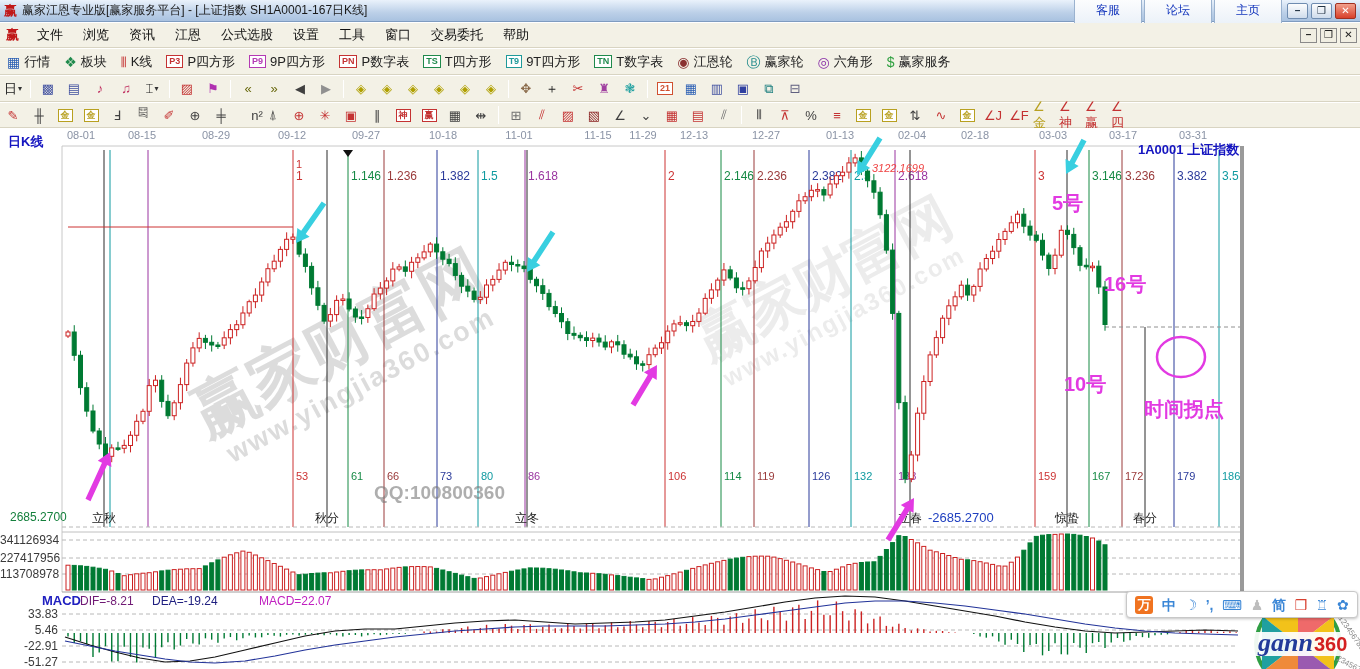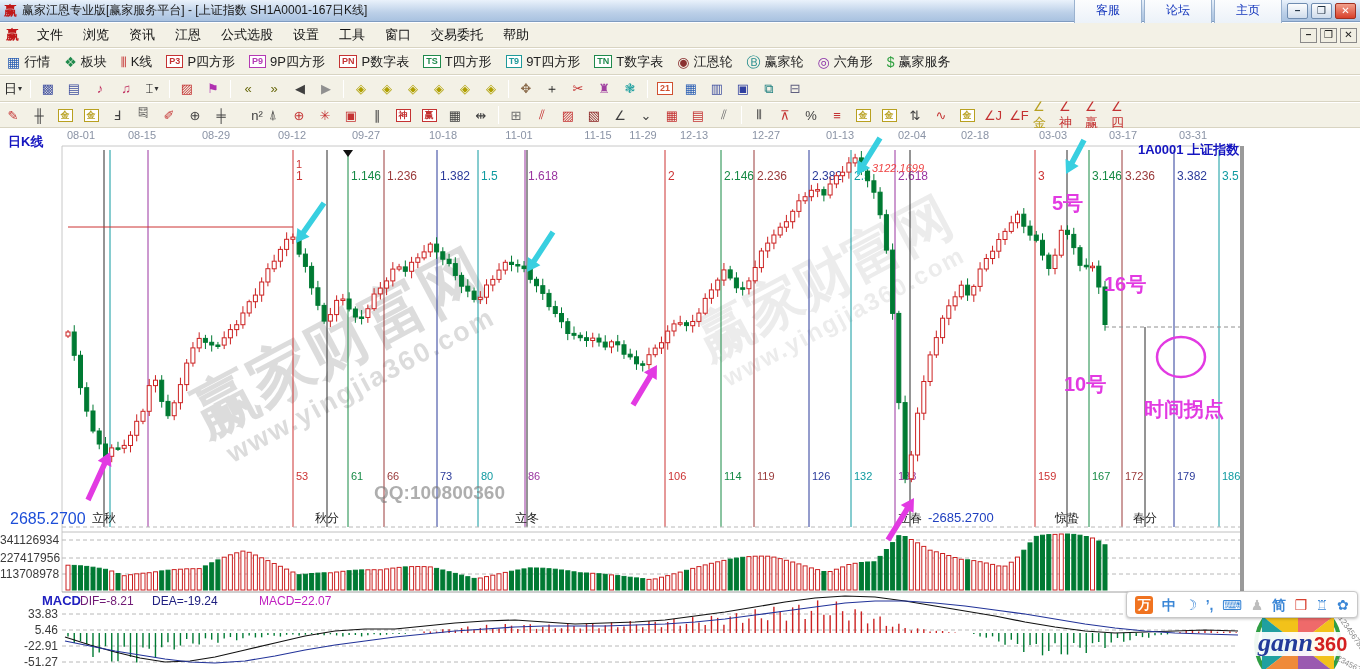--- a/index.html
+++ b/index.html
@@ -1191,21 +1191,21 @@
       <polygon points="657.0,237.0 656.7,252.0 652.7,249.6 635.4,278.4 630.6,275.6 647.9,246.7 643.9,244.3" fill="#e23ae2"></polygon>
       <polygon points="914.0,370.0 913.5,385.0 909.5,382.5 890.4,413.5 885.6,410.5 904.8,379.6 900.8,377.1" fill="#e23ae2"></polygon>
       <ellipse cx="1181" cy="229" rx="24" ry="20" fill="none" stroke="#e23ae2" stroke-width="2.5"></ellipse>
       <rect x="1240" y="18" width="4" height="446" fill="#9a9a9a"></rect>
     </svg>
 
   <div class="ov blue-label" style="left:8px;top:5px;">日K线</div>
   <div class="ov blue-label" style="left:1138px;top:13px;">1A0001  上证指数</div>
   <div class="ov" style="left:872px;top:34px;color:#ef4444;font-size:11px;font-style:italic;">3122.1699</div>
   <div class="ov" style="left:928px;top:382px;color:#2040c0;font-size:13px;">-2685.2700</div>
-  <div class="ov" style="left:10px;top:382px;color:#1d4ed8;font-size:16px;">2685.2700</div>
+  <div class="ov" style="left:10px;top:382px;color:#15803d;font-size:12px;">2685.2700</div>
   <div class="ov" style="left:374px;top:354px;color:rgba(120,120,120,.6);font-size:19px;font-weight:bold;">QQ:100800360</div>
 
   <div class="ov mag" style="left:1052px;top:62px;">5号</div>
   <div class="ov mag" style="left:1104px;top:143px;">16号</div>
   <div class="ov mag" style="left:1064px;top:243px;">10号</div>
   <div class="ov mag" style="left:1144px;top:268px;">时间拐点</div>
 
   <div class="ov scale-num" style="left:0;top:405px;">341126934</div>
   <div class="ov scale-num" style="left:0;top:423px;">227417956</div>
   <div class="ov scale-num" style="left:0;top:439px;">113708978</div>

